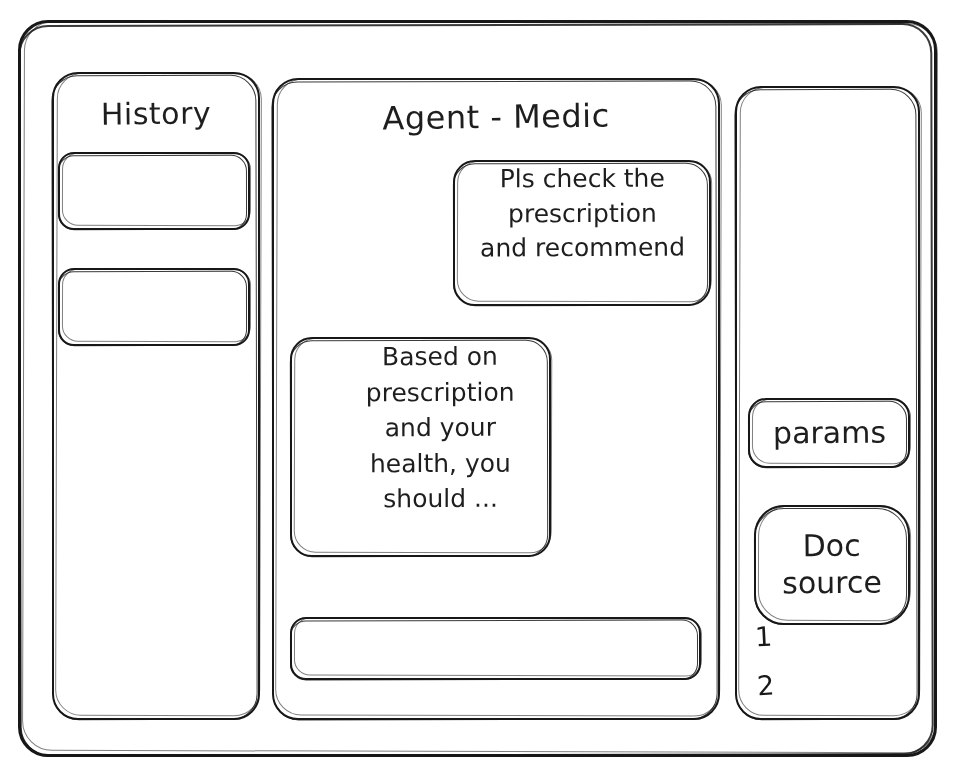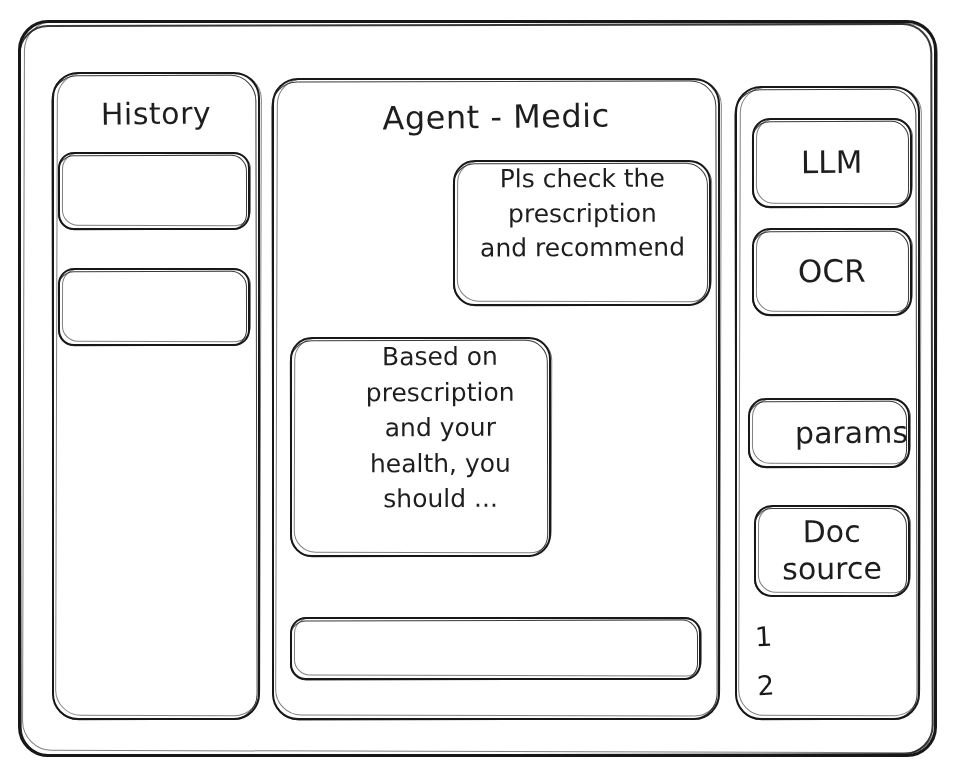--- a/index.html
+++ b/index.html
@@ -125,22 +125,22 @@
   }
   .tool-label {
     font-size: 31px;
     text-align: center;
     line-height: 1.22;
     white-space: pre-line;
     transform: rotate(-0.5deg);
   }
   .tool-llm    { top: 118px; height: 90px; }
   .tool-ocr    { top: 228px; height: 88px; }
-  .tool-params { top: 398px; height: 70px; left: 748px; width: 162px; justify-content: flex-end; }
-  .tool-doc    { top: 505px; height: 92px; left: 754px; width: 156px; }
+  .tool-params { top: 398px; height: 70px; left: 748px; width: 162px; }
+  .tool-doc    { top: 505px; height: 120px; left: 754px; width: 156px; border-radius: 30px; }
   .tool-params .tool-label { font-size: 30px; }
   .tool-doc .tool-label { font-size: 30px; }
 
   .doc-num {
     position: absolute;
     font-size: 27px;
     line-height: 1;
     color: #181818;
   }
   .doc-num-1 { left: 755px; top: 623px; transform: rotate(-3deg); }
@@ -179,27 +179,21 @@
 health, you
 should ...</div>
   </div>
 
   <div class="sketch composer">
     <span></span>
   </div>
 
   <div class="sketch panel panel-tools"></div>
 
-  <div class="sketch tool-btn tool-llm">
-    <span class="tool-label">LLM</span>
-  </div>
-
-  <div class="sketch tool-btn tool-ocr">
-    <span class="tool-label">OCR</span>
-  </div>
+
 
   <div class="sketch tool-btn tool-params">
     <span class="tool-label">params</span>
   </div>
 
   <div class="sketch tool-btn tool-doc">
     <span class="tool-label">Doc
 source</span>
   </div>
 

